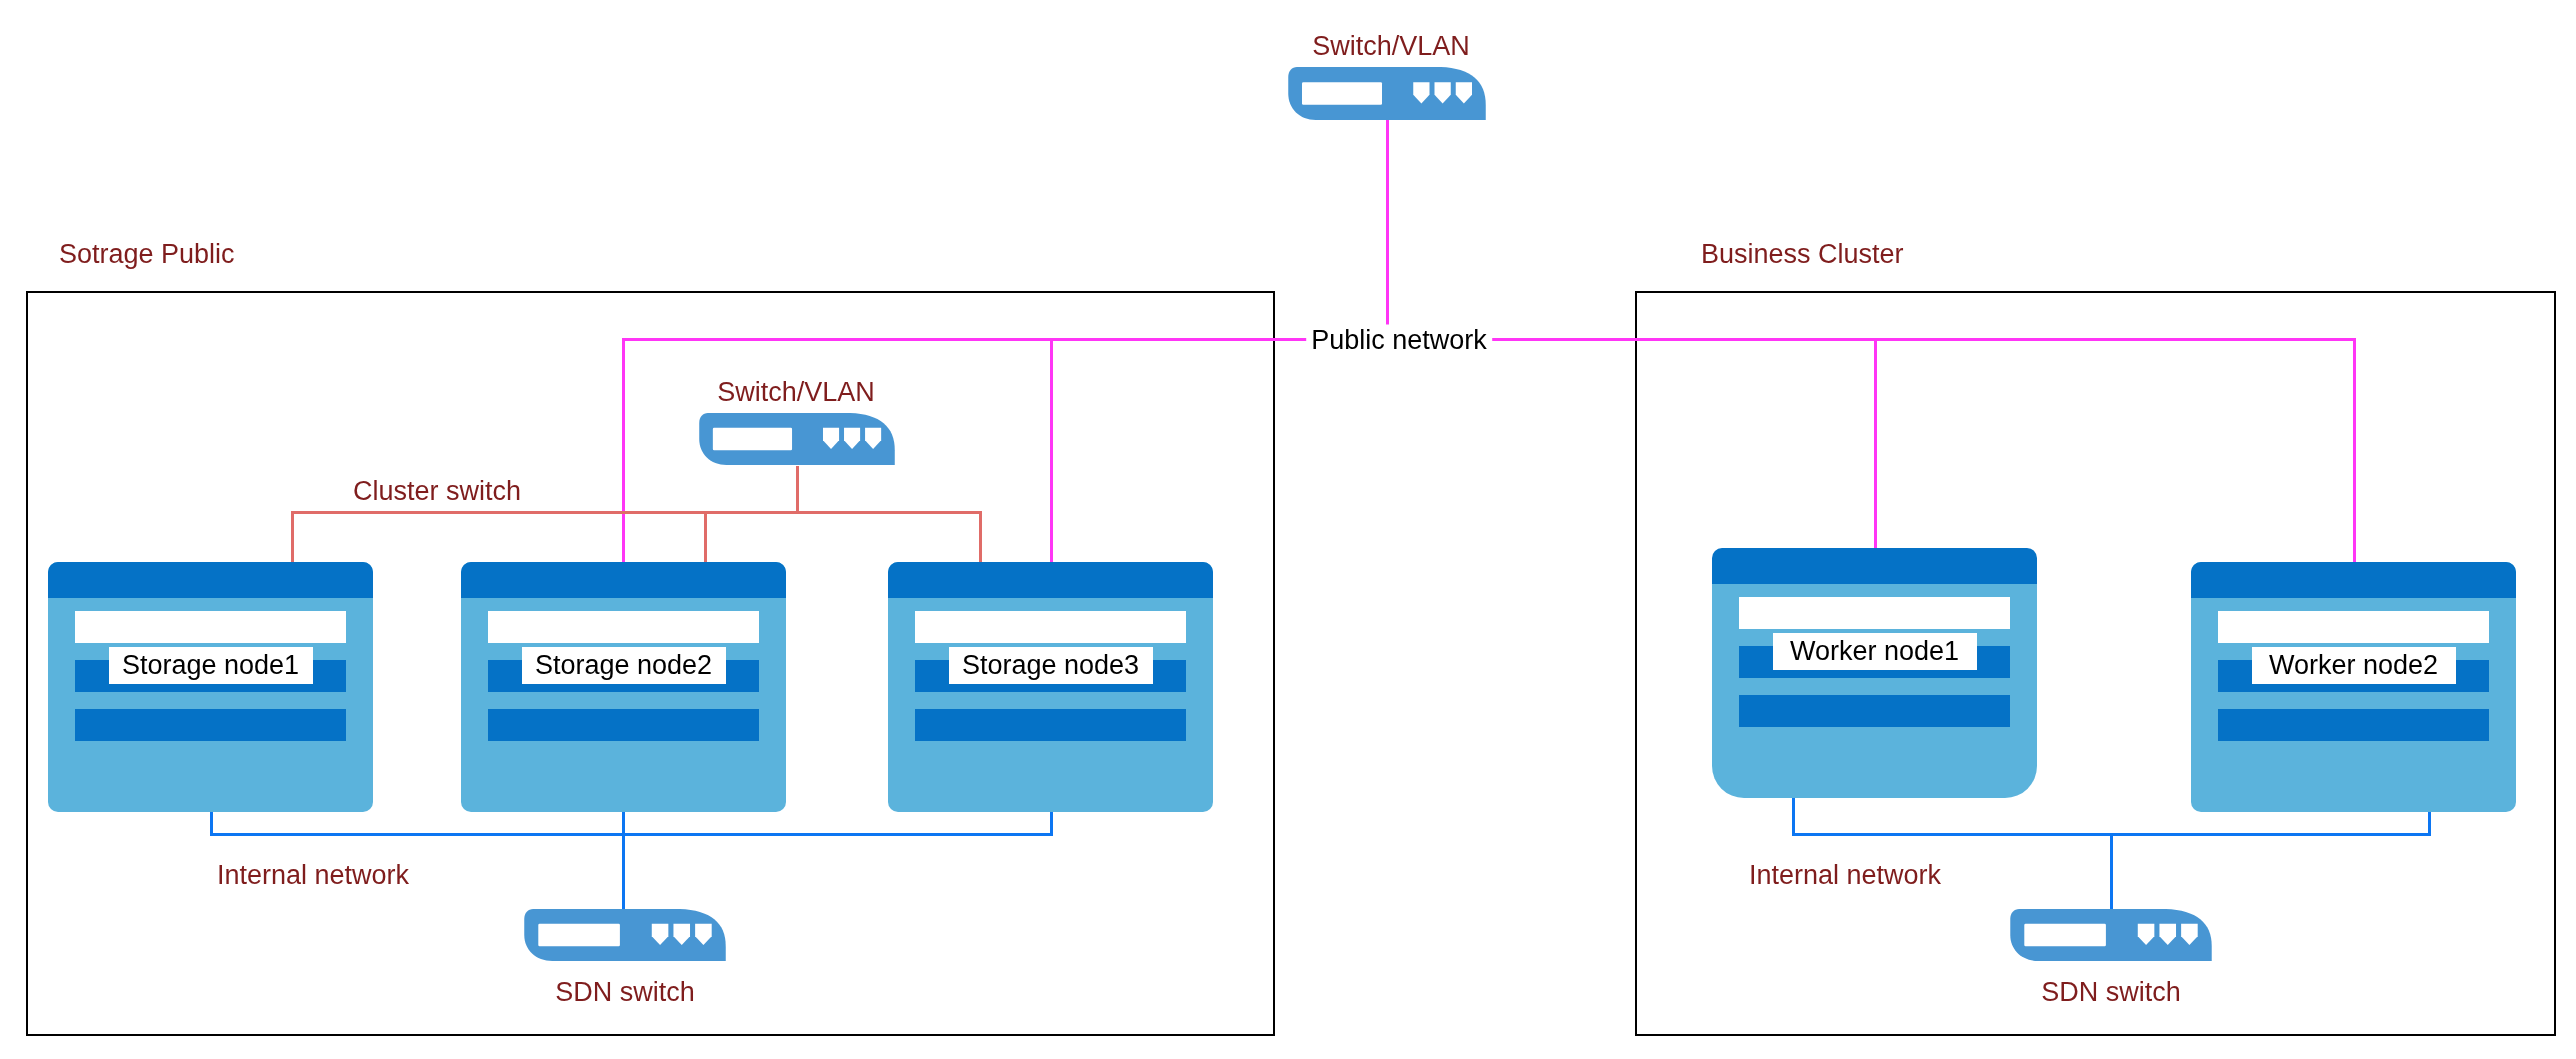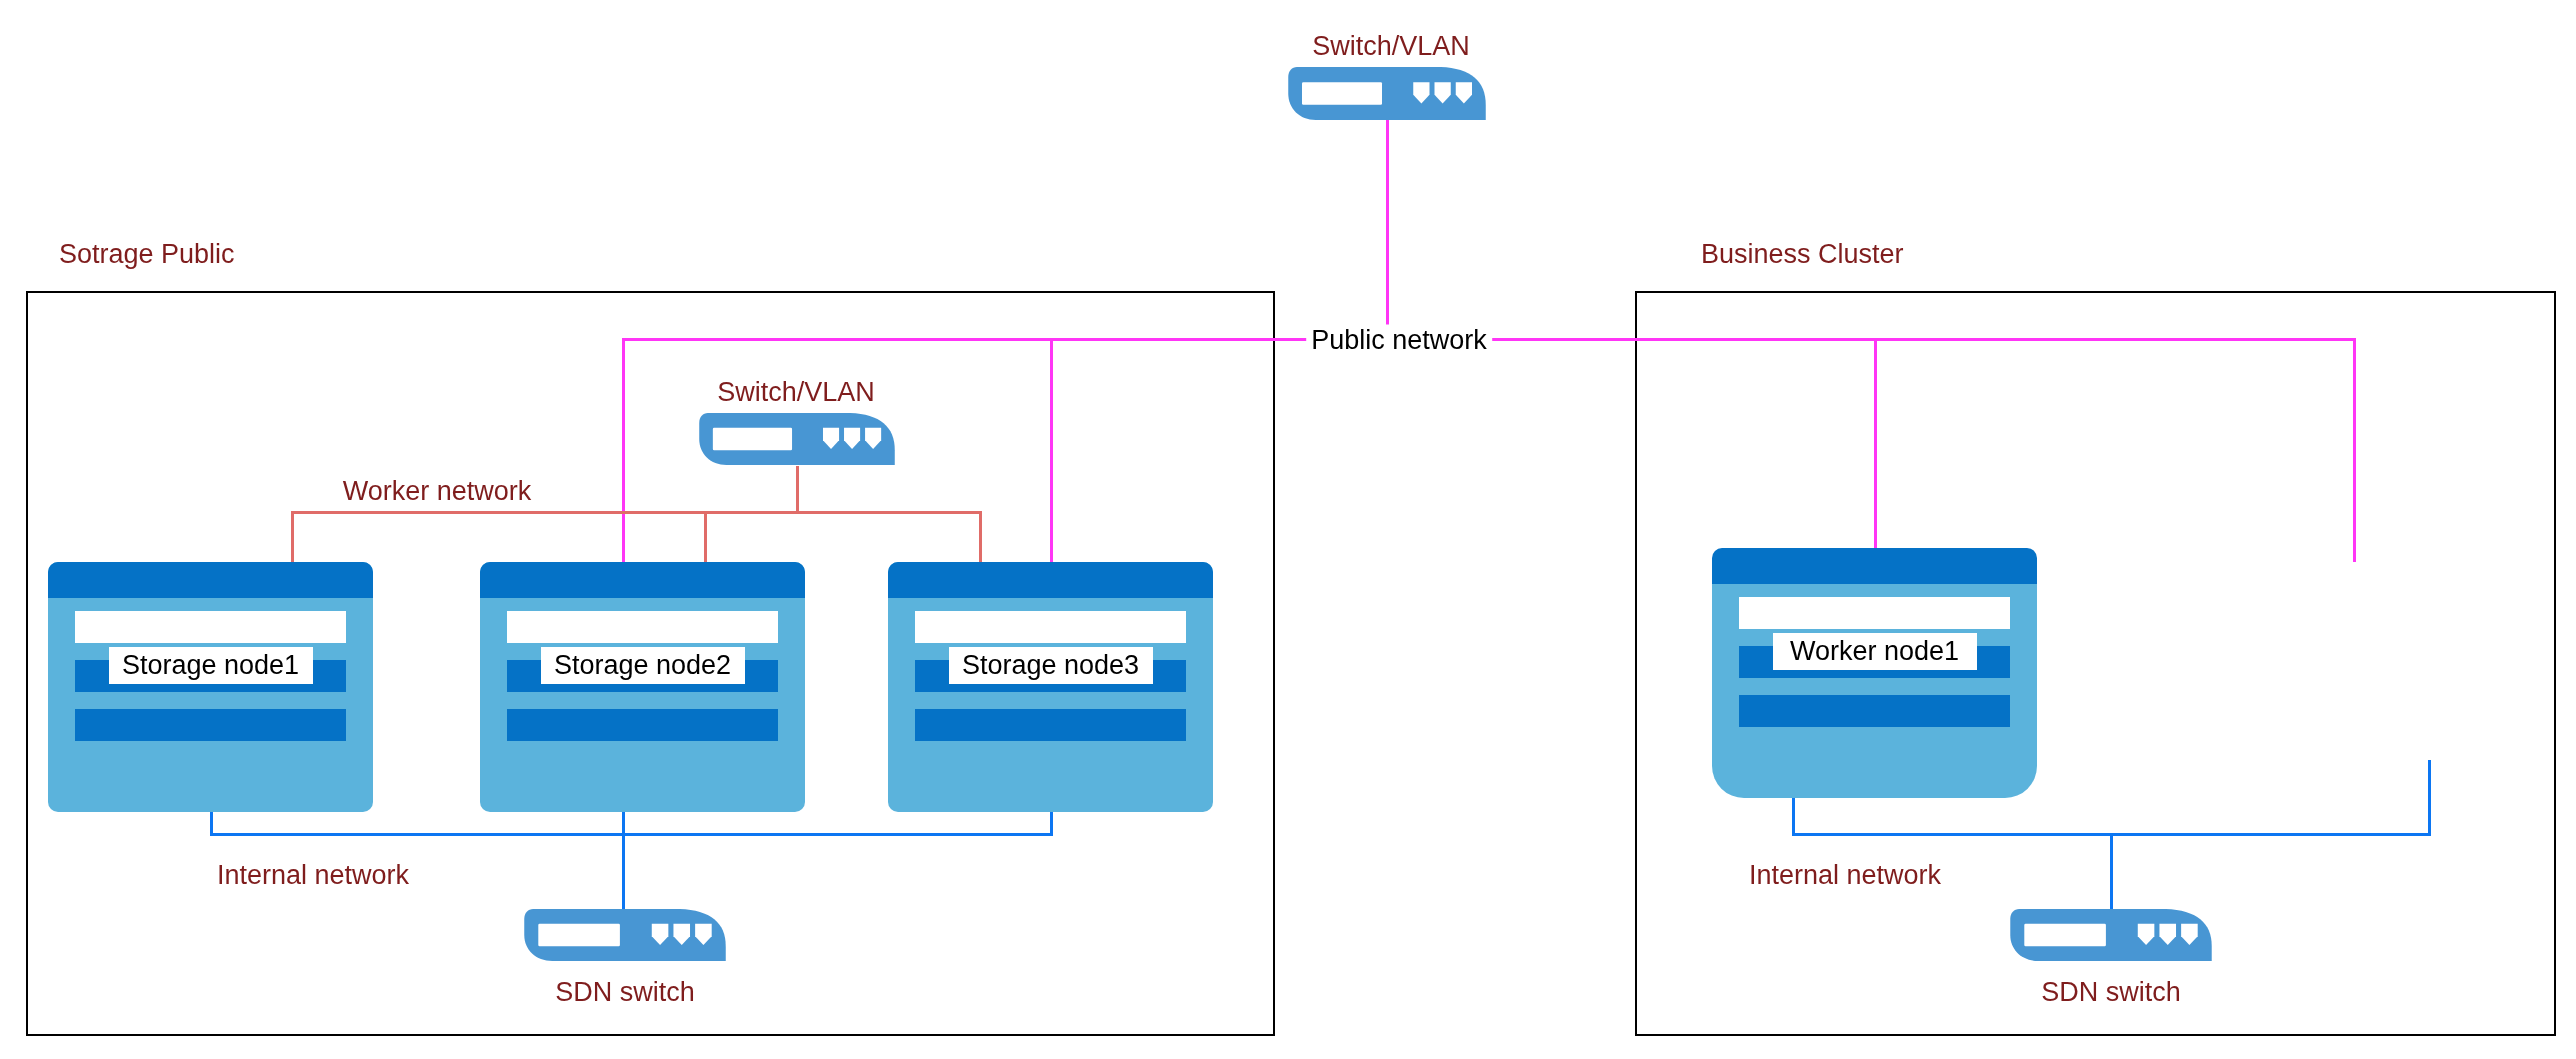--- a/index.html
+++ b/index.html
@@ -72,30 +72,30 @@
       <use href="#switchShape"></use>
     </svg>
 
   <div class="white-bg-label" style="left:1399px;top:340px;">Public network</div>
 
   <div class="lbl centered" style="left:796px;top:376px;">Switch/VLAN</div>
   <svg class="switch-icon" style="left:698px;top:413px;" width="198" height="52" viewBox="0 0 320 84" preserveAspectRatio="none">
       <use href="#switchShape"></use>
     </svg>
 
-  <div class="lbl centered" style="left:437px;top:475px;">Worker network</div>
+  <div class="lbl centered" style="left:437px;top:475px;">Cluster switch</div>
 
   <div class="node" style="left:48px;top:562px;">
     <div class="header"></div>
     <div class="row-white"></div>
     <div class="row-dark1"></div>
     <div class="row-dark2"></div>
     <div class="chip">Storage node1</div>
   </div>
-  <div class="node" style="left:480px;top:562px;">
+  <div class="node" style="left:461px;top:562px;">
     <div class="header"></div>
     <div class="row-white"></div>
     <div class="row-dark1"></div>
     <div class="row-dark2"></div>
     <div class="chip">Storage node2</div>
   </div>
   <div class="node" style="left:888px;top:562px;">
     <div class="header"></div>
     <div class="row-white"></div>
     <div class="row-dark1"></div>
@@ -103,20 +103,27 @@
     <div class="chip">Storage node3</div>
   </div>
 
   <div class="node" style="left:1712px;top:548px;border-radius:32px;">
     <div class="header"></div>
     <div class="row-white"></div>
     <div class="row-dark1"></div>
     <div class="row-dark2"></div>
     <div class="chip">Worker node1</div>
   </div>
+  <div class="node" style="left:2191px;top:562px;">
+    <div class="header"></div>
+    <div class="row-white"></div>
+    <div class="row-dark1"></div>
+    <div class="row-dark2"></div>
+    <div class="chip">Worker node2</div>
+  </div>
 
   <div class="lbl centered" style="left:313px;top:859px;">Internal network</div>
   <div class="lbl centered" style="left:1845px;top:859px;">Internal network</div>
 
   <svg class="switch-icon" style="left:523px;top:909px;" width="204" height="52" viewBox="0 0 320 84" preserveAspectRatio="none">
       <use href="#switchShape"></use>
     </svg>
   <svg class="switch-icon" style="left:2009px;top:909px;" width="204" height="52" viewBox="0 0 320 84" preserveAspectRatio="none">
       <use href="#switchShape"></use>
     </svg>

